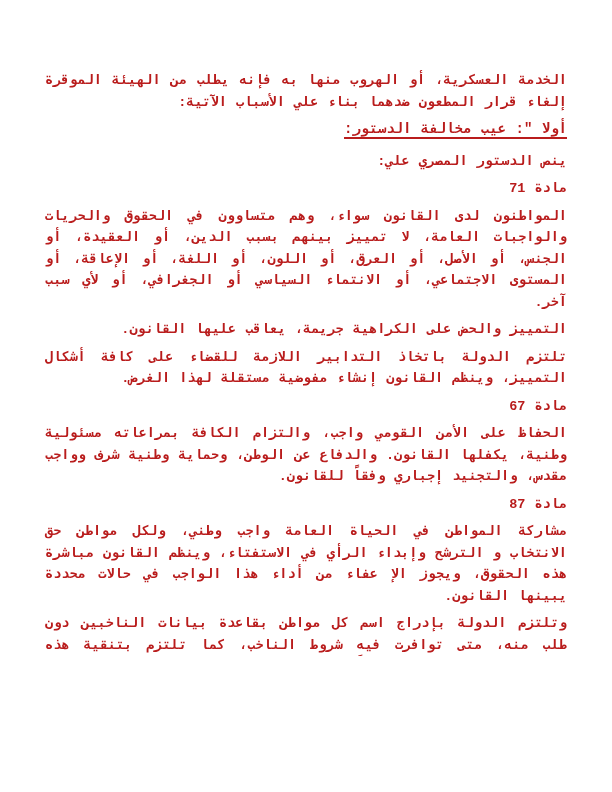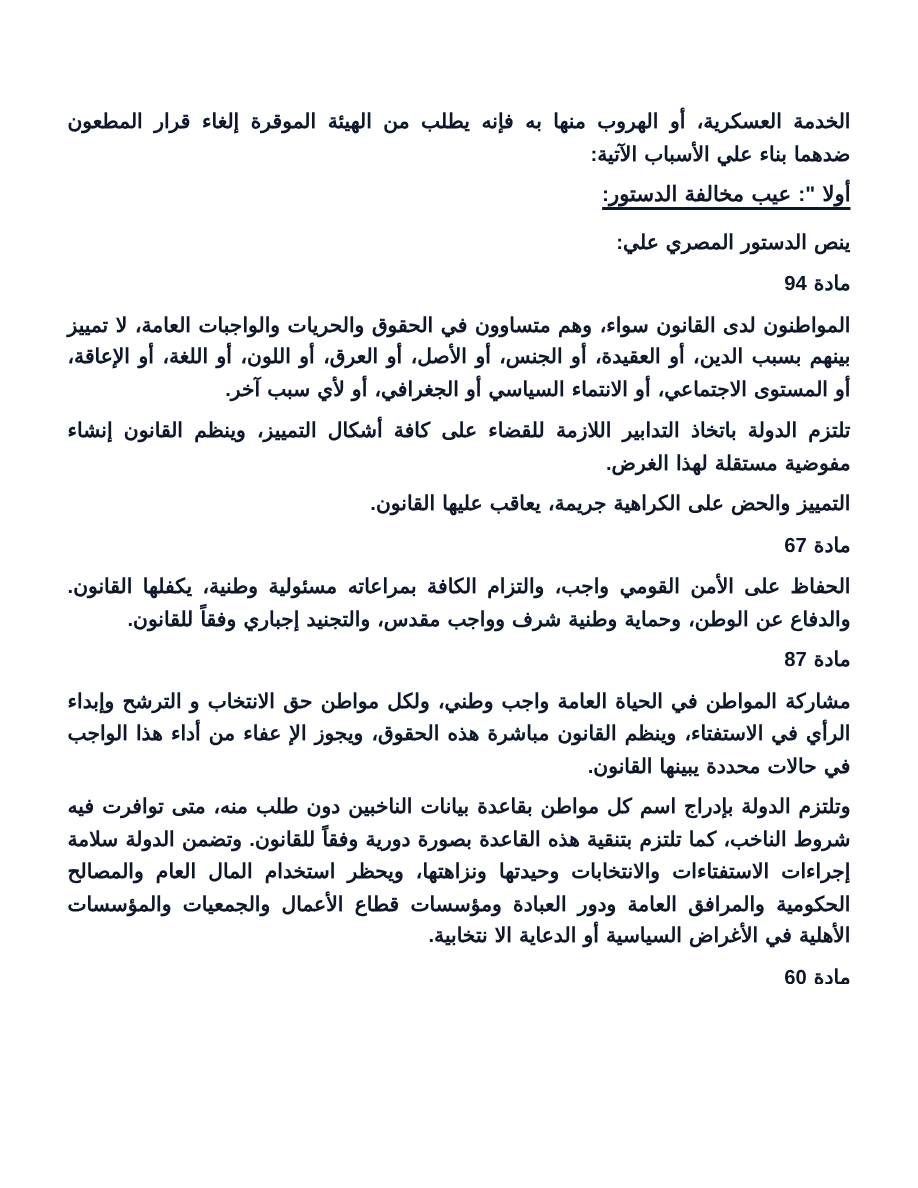--- a/index.html
+++ b/index.html
@@ -6,22 +6,22 @@
     margin: 0;
     padding: 0;
     background: #ffffff;
   }
   .page {
     position: relative;
     width: 612px;
     height: 656px;
     background: #ffffff;
     overflow: hidden;
-    font-family: Liberation Sans, sans-serif;
-    color: #0f172a;
+    font-family: Liberation Mono, monospace;
+    color: #b91c1c;
   }
   .content {
     position: absolute;
     top: 70px;
     right: 45px;
     left: 45px;
     direction: rtl;
   }
   .block {
     font-size: 13.5px;
@@ -53,27 +53,27 @@
 
 <div class="page" lang="ar">
   <div class="content">
 
     <div class="block">الخدمة العسكرية، أو الهروب منها به فإنه يطلب من الهيئة الموقرة إلغاء قرار المطعون ضدهما بناء علي الأسباب الآتية:</div>
 
     <div class="block heading">أولا ": عيب مخالفة الدستور:</div>
 
     <div class="block para-single">ينص الدستور المصري علي:</div>
 
-    <div class="block article-label">مادة 94</div>
+    <div class="block article-label">مادة 71</div>
 
     <div class="block">المواطنون لدى القانون سواء، وهم متساوون في الحقوق والحريات والواجبات العامة، لا تمييز بينهم بسبب الدين، أو العقيدة، أو الجنس، أو الأصل، أو العرق، أو اللون، أو اللغة، أو الإعاقة، أو المستوى الاجتماعي، أو الانتماء السياسي أو الجغرافي، أو لأي سبب آخر.</div>
 
+    <div class="block para-single">التمييز والحض على الكراهية جريمة، يعاقب عليها القانون.</div>
+
     <div class="block">تلتزم الدولة باتخاذ التدابير اللازمة للقضاء على كافة أشكال التمييز، وينظم القانون إنشاء مفوضية مستقلة لهذا الغرض.</div>
-
-    <div class="block para-single">التمييز والحض على الكراهية جريمة، يعاقب عليها القانون.</div>
 
     <div class="block article-label">مادة 67</div>
 
     <div class="block">الحفاظ على الأمن القومي واجب، والتزام الكافة بمراعاته مسئولية وطنية، يكفلها القانون. والدفاع عن الوطن، وحماية وطنية شرف وواجب مقدس، والتجنيد إجباري وفقاً للقانون.</div>
 
     <div class="block article-label">مادة 87</div>
 
     <div class="block">مشاركة المواطن في الحياة العامة واجب وطني، ولكل مواطن حق الانتخاب و الترشح وإبداء الرأي في الاستفتاء، وينظم القانون مباشرة هذه الحقوق، ويجوز الإ عفاء من أداء هذا الواجب في حالات محددة يبينها القانون.</div>
 
     <div class="block">وتلتزم الدولة بإدراج اسم كل مواطن بقاعدة بيانات الناخبين دون طلب منه، متى توافرت فيه شروط الناخب، كما تلتزم بتنقية هذه القاعدة بصورة دورية وفقاً للقانون. وتضمن الدولة سلامة إجراءات الاستفتاءات والانتخابات وحيدتها ونزاهتها، ويحظر استخدام المال العام والمصالح الحكومية والمرافق العامة ودور العبادة ومؤسسات قطاع الأعمال والجمعيات والمؤسسات الأهلية في الأغراض السياسية أو الدعاية الا نتخابية.</div>

